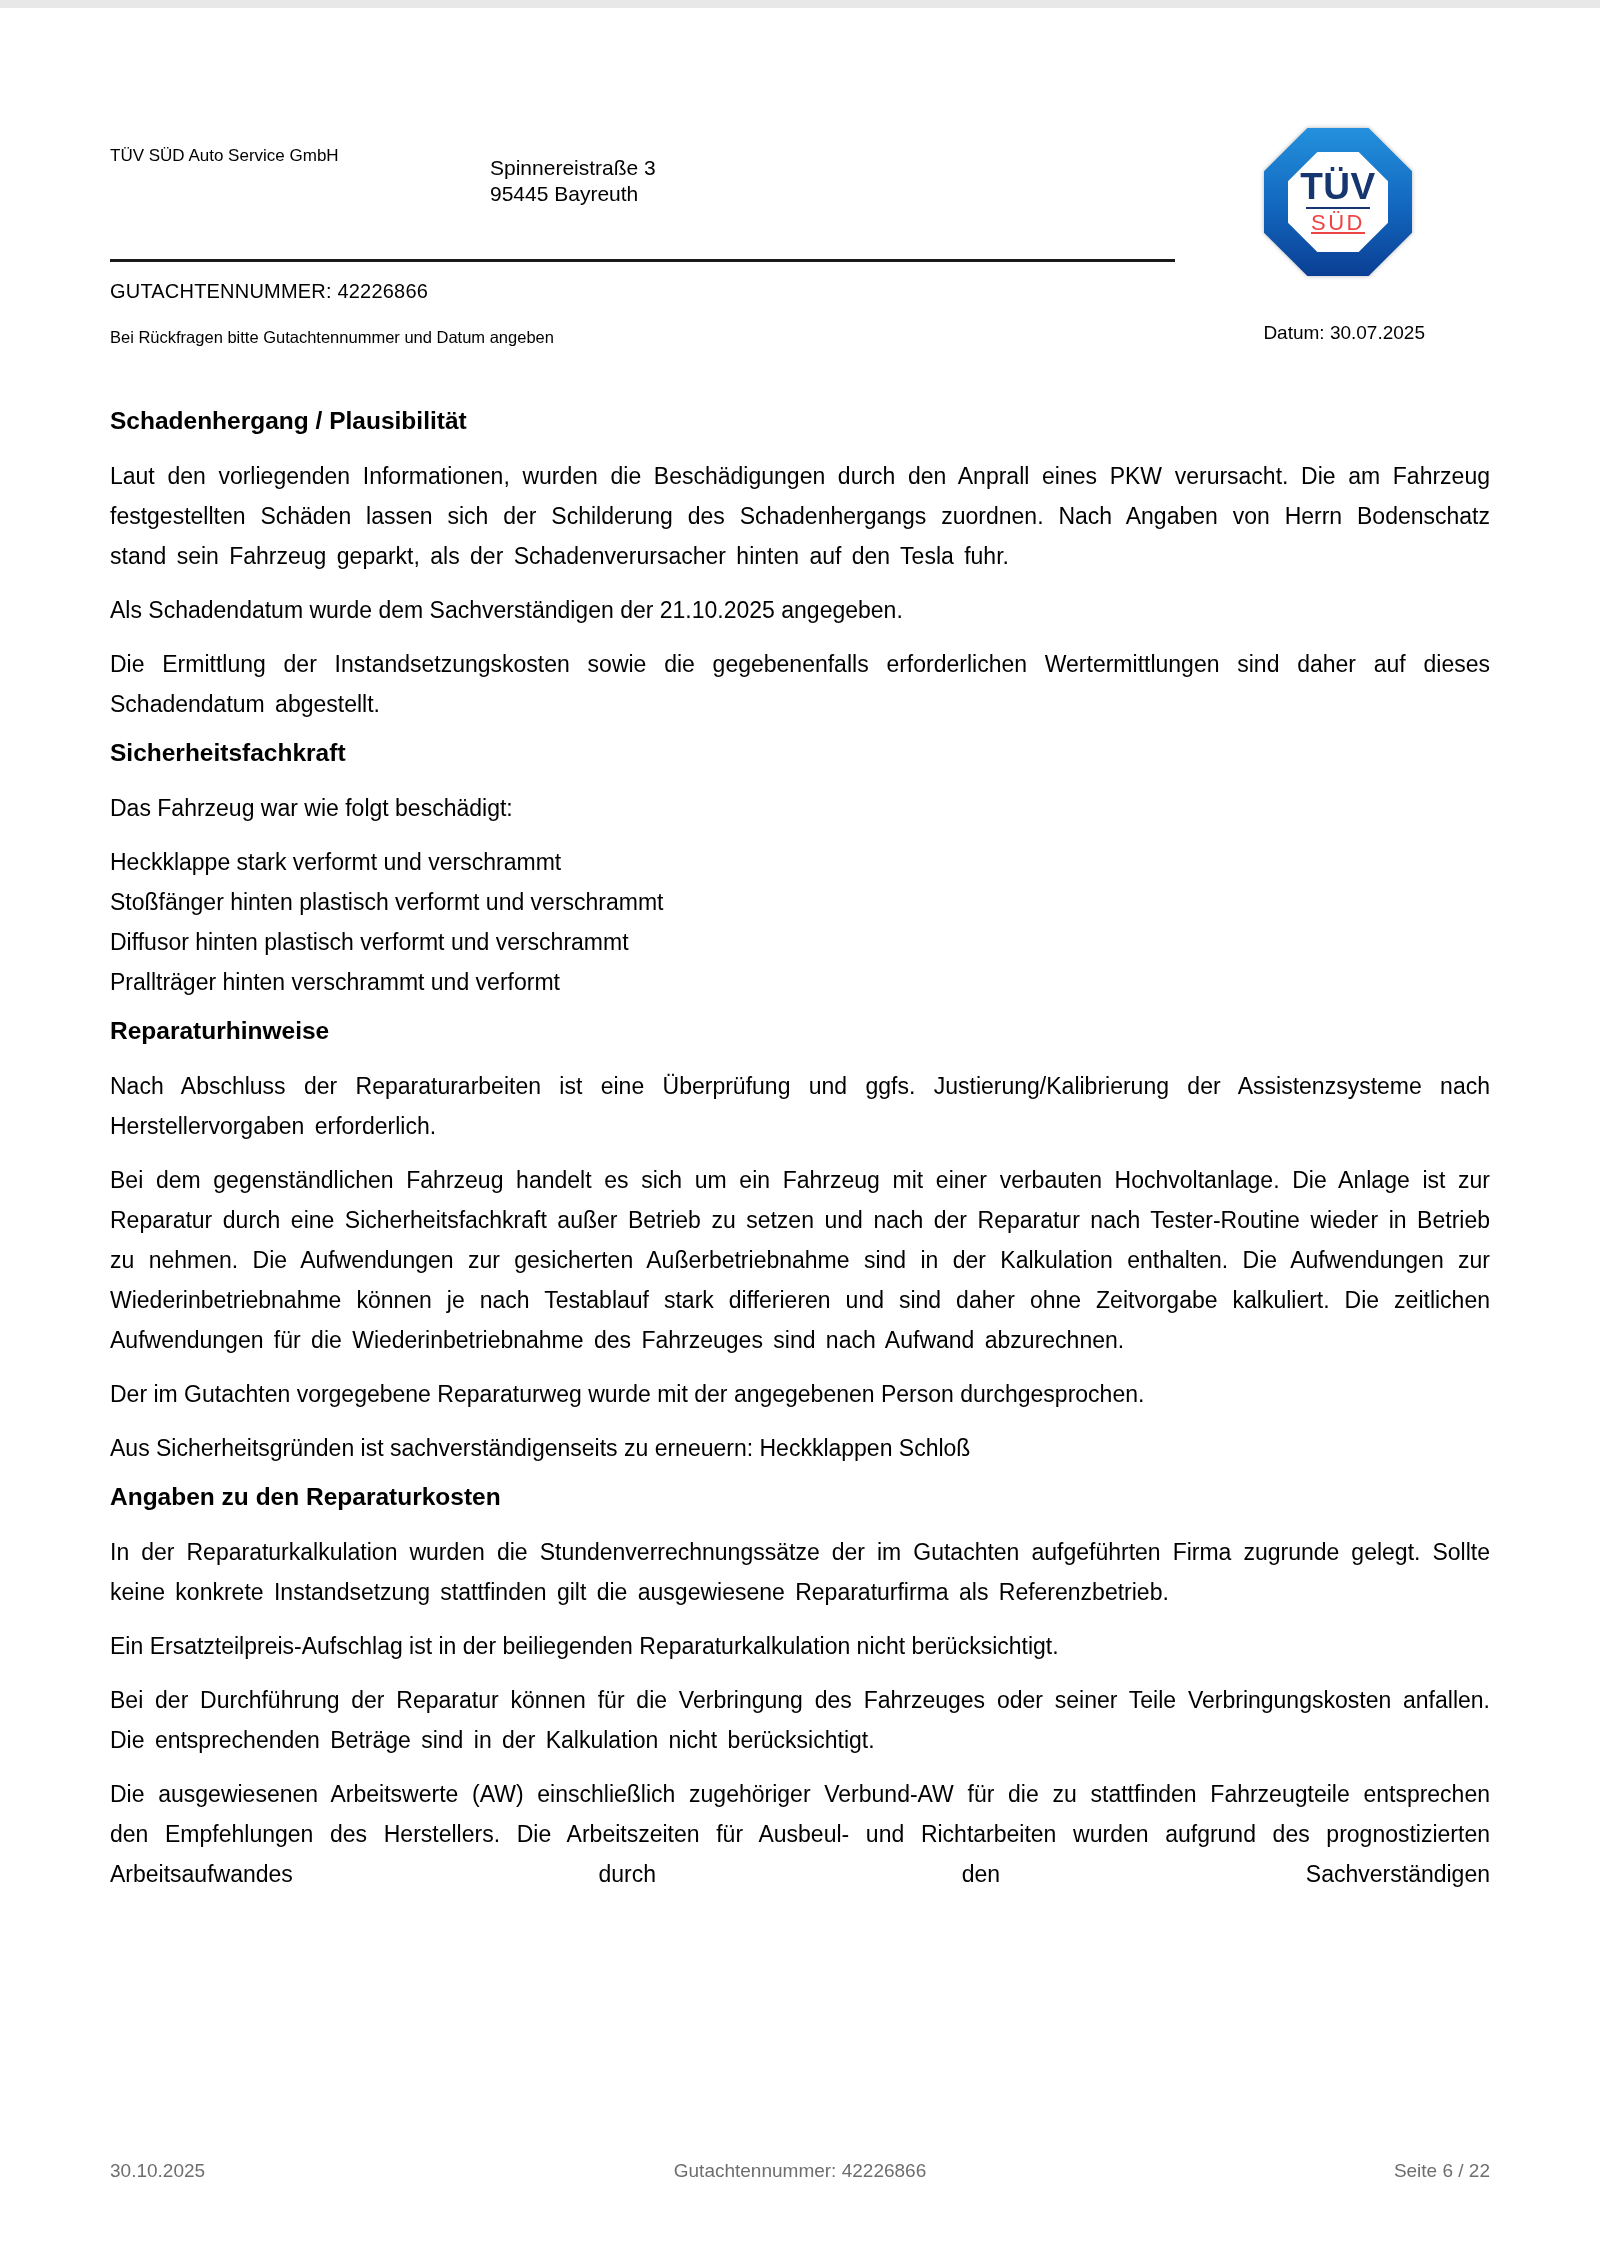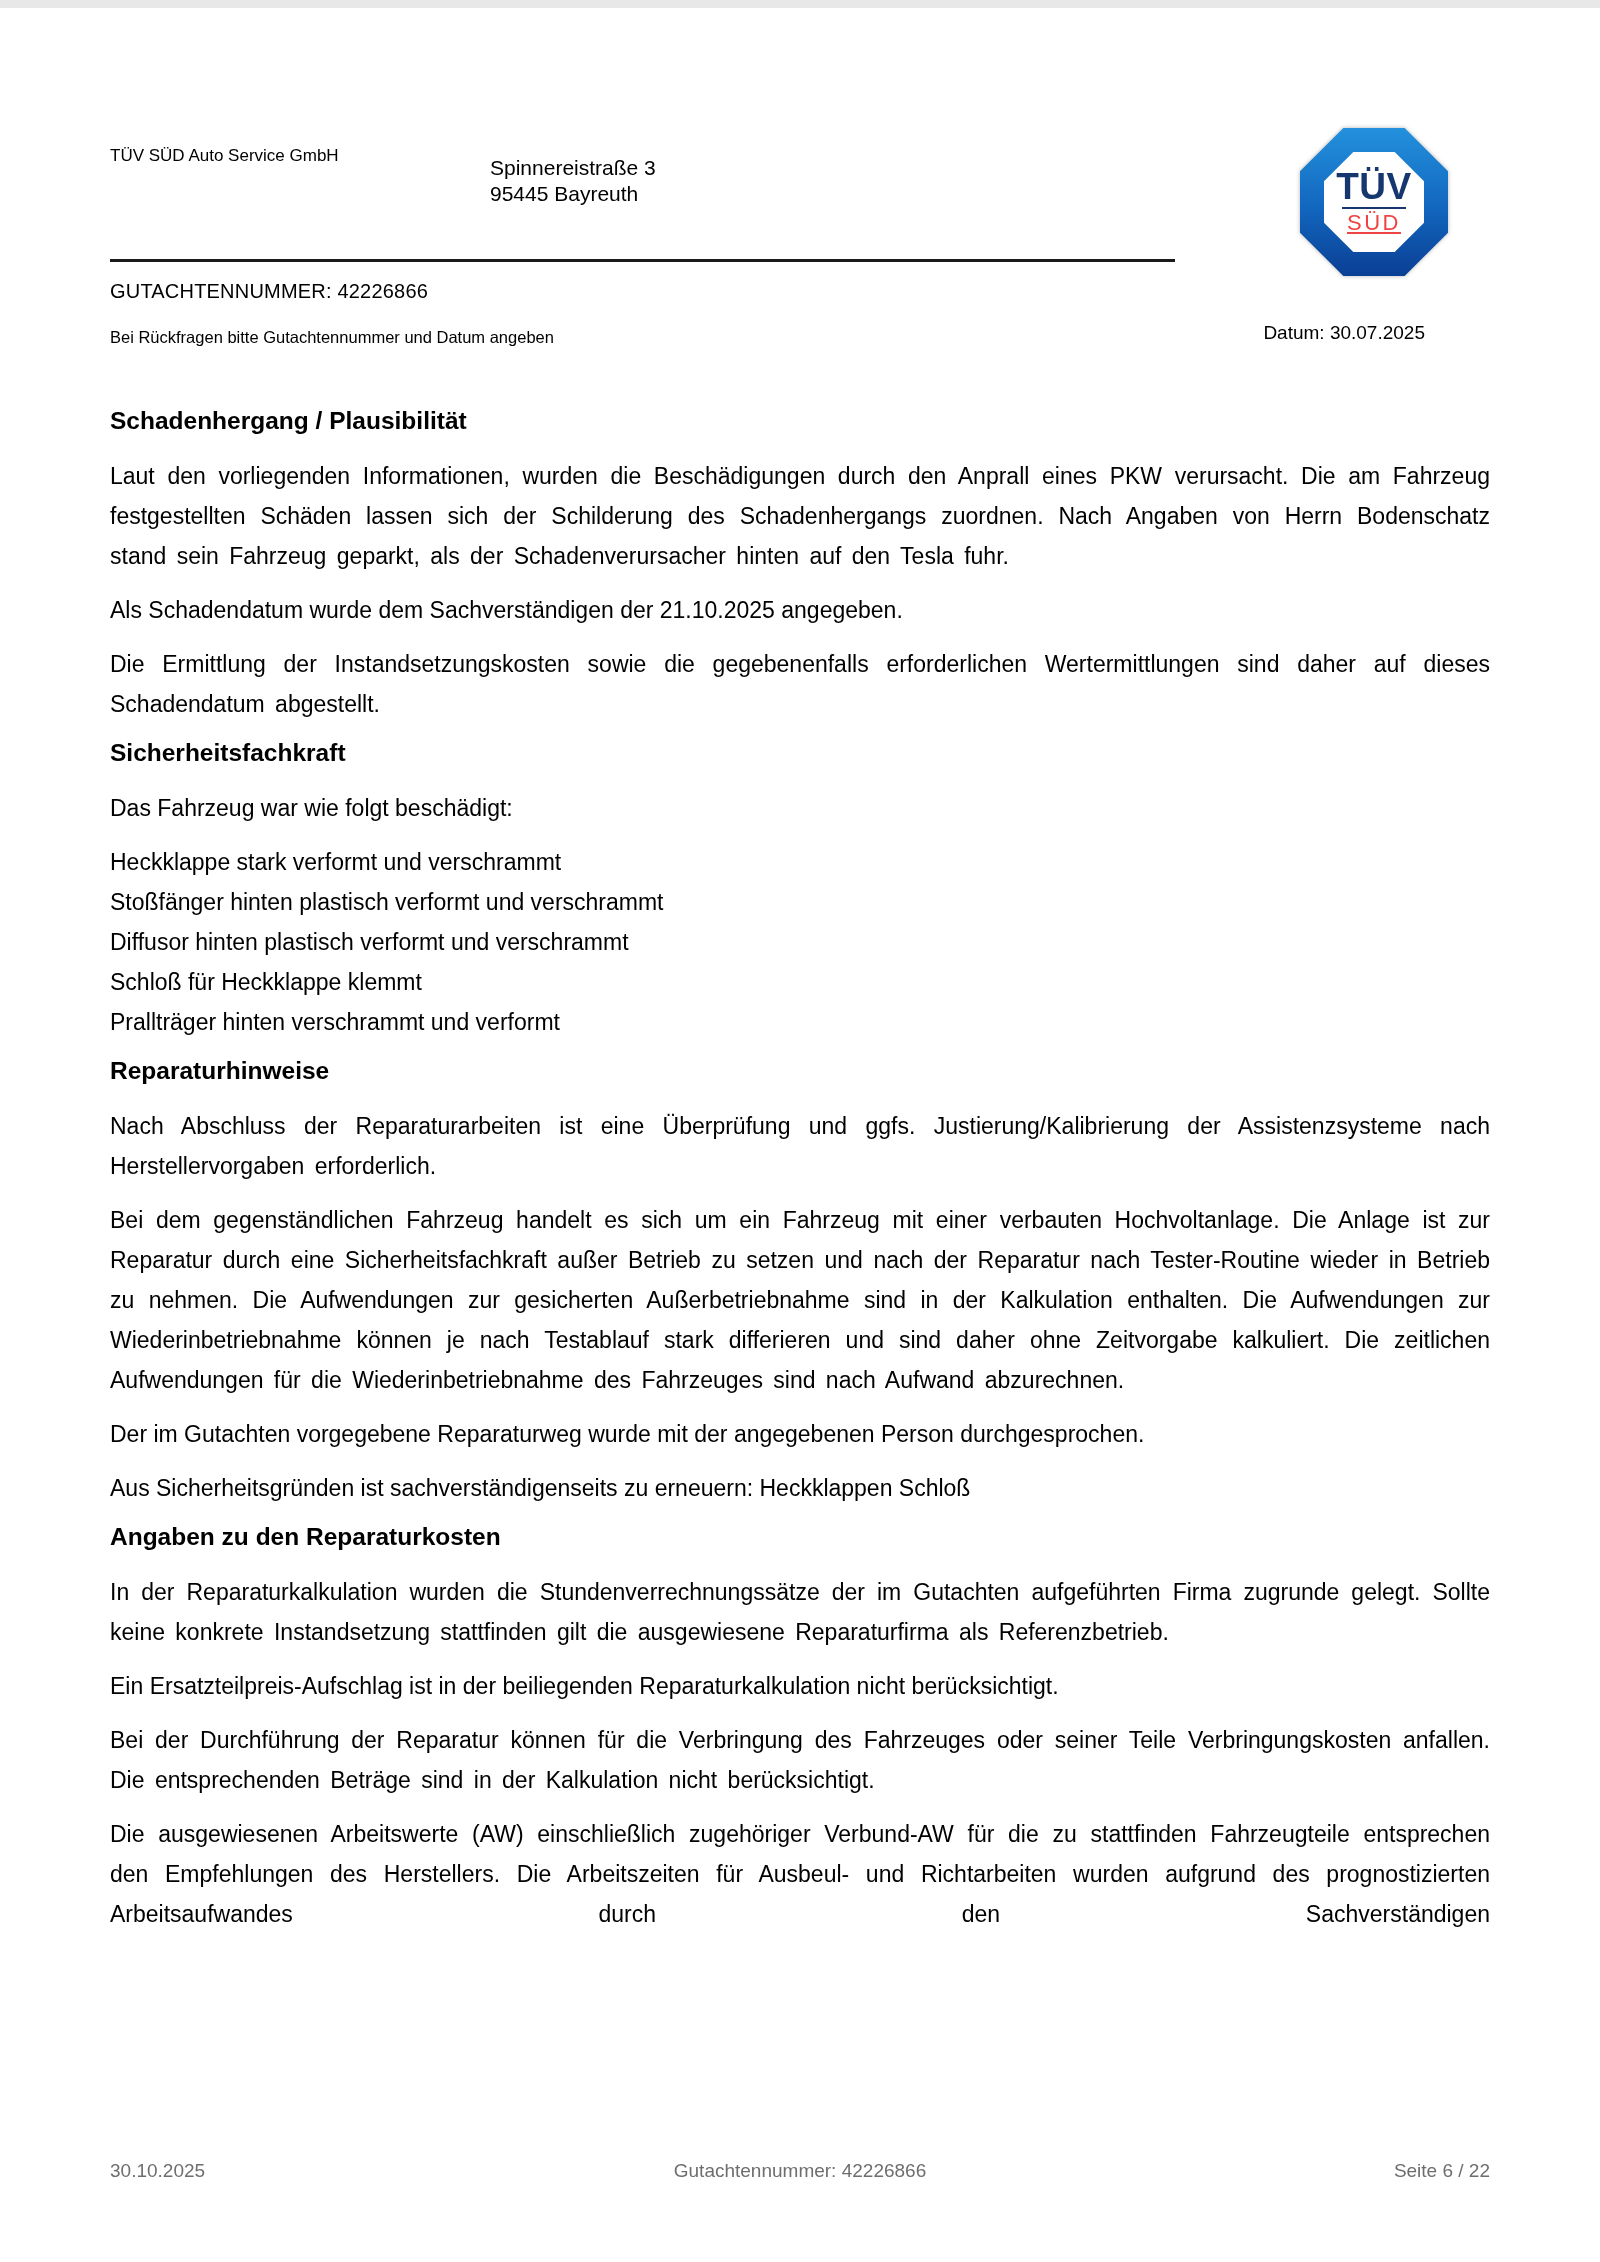--- a/index.html
+++ b/index.html
@@ -17,21 +17,21 @@
   
   .company { position: absolute; left: 110px; top: 138px; font-size: 17px; }
   .address { position: absolute; left: 490px; top: 147px; font-size: 21px; line-height: 26px; }
   .header-rule { position: absolute; left: 110px; top: 251px; width: 1065px; height: 3px; background: #1a1a1a; }
   .report-number { position: absolute; left: 110px; top: 272px; font-size: 20px; letter-spacing: 0.2px; }
   .report-note { position: absolute; left: 110px; top: 320px; font-size: 16.5px; }
   .report-date { position: absolute; right: 175px; top: 314px; font-size: 19px; }
 
   
   .logo {
-    position: absolute; left: 1300px; top: 120px;
+    position: absolute; left: 1264px; top: 120px;
     width: 148px; height: 148px;
     filter: drop-shadow(0 0 2px rgba(120,120,120,.55));
   }
   .octa {
     position: absolute;
     clip-path: polygon(29.3% 0, 70.7% 0, 100% 29.3%, 100% 70.7%, 70.7% 100%, 29.3% 100%, 0 70.7%, 0 29.3%);
   }
   .octa-outer {
     left: 0; top: 0; width: 148px; height: 148px;
     background: linear-gradient(to bottom, #2391dd 0%, #1265bd 55%, #0a3f94 100%);
@@ -101,21 +101,20 @@
         <p class="">Als Schadendatum wurde dem Sachverständigen der 21.10.2025 angegeben.</p>
         <p class="justify">Die Ermittlung der Instandsetzungskosten sowie die gegebenenfalls erforderlichen Wertermittlungen sind daher auf dieses Schadendatum abgestellt.</p>
       </section>
       <section>
         <h2 class="section-title">Sicherheitsfachkraft</h2>
         <p class="">Das Fahrzeug war wie folgt beschädigt:</p>
         <div class="line-list">
           <div class="line">Heckklappe stark verformt und verschrammt</div>
           <div class="line">Stoßfänger hinten plastisch verformt und verschrammt</div>
           <div class="line">Diffusor hinten plastisch verformt und verschrammt</div>
-          <div class="line">Schloß für Heckklappe klemmt</div>
           <div class="line">Prallträger hinten verschrammt und verformt</div>
         </div>
       </section>
       <section>
         <h2 class="section-title">Reparaturhinweise</h2>
         <p class="justify">Nach Abschluss der Reparaturarbeiten ist eine Überprüfung und ggfs. Justierung/Kalibrierung der Assistenzsysteme nach Herstellervorgaben erforderlich.</p>
         <p class="justify">Bei dem gegenständlichen Fahrzeug handelt es sich um ein Fahrzeug mit einer verbauten Hochvoltanlage. Die Anlage ist zur Reparatur durch eine Sicherheitsfachkraft außer Betrieb zu setzen und nach der Reparatur nach Tester-Routine wieder in Betrieb zu nehmen. Die Aufwendungen zur gesicherten Außerbetriebnahme sind in der Kalkulation enthalten. Die Aufwendungen zur Wiederinbetriebnahme können je nach Testablauf stark differieren und sind daher ohne Zeitvorgabe kalkuliert. Die zeitlichen Aufwendungen für die Wiederinbetriebnahme des Fahrzeuges sind nach Aufwand abzurechnen.</p>
         <p class="">Der im Gutachten vorgegebene Reparaturweg wurde mit der angegebenen Person durchgesprochen.</p>
         <p class="">Aus Sicherheitsgründen ist sachverständigenseits zu erneuern: Heckklappen Schloß</p>
       </section>

